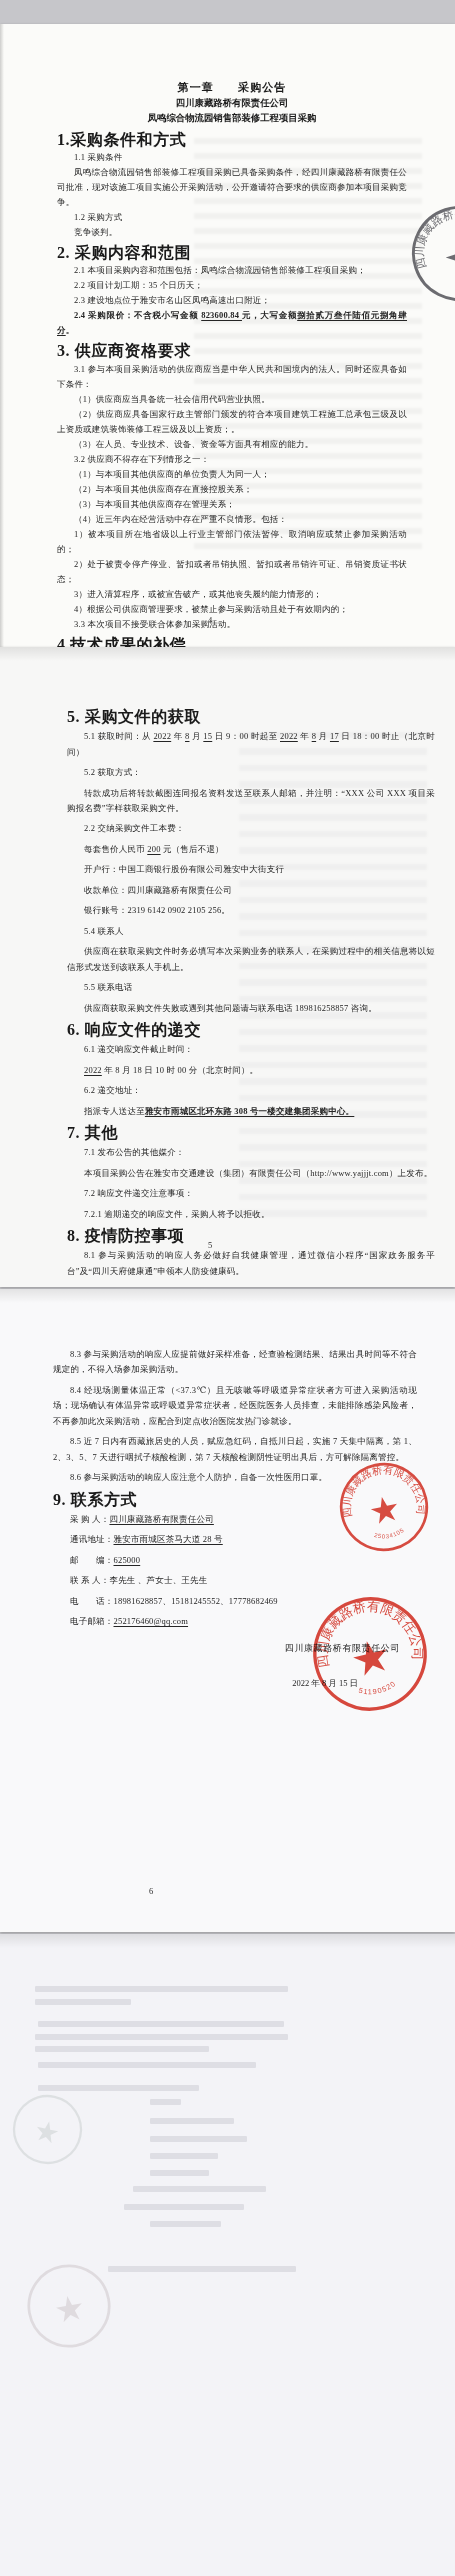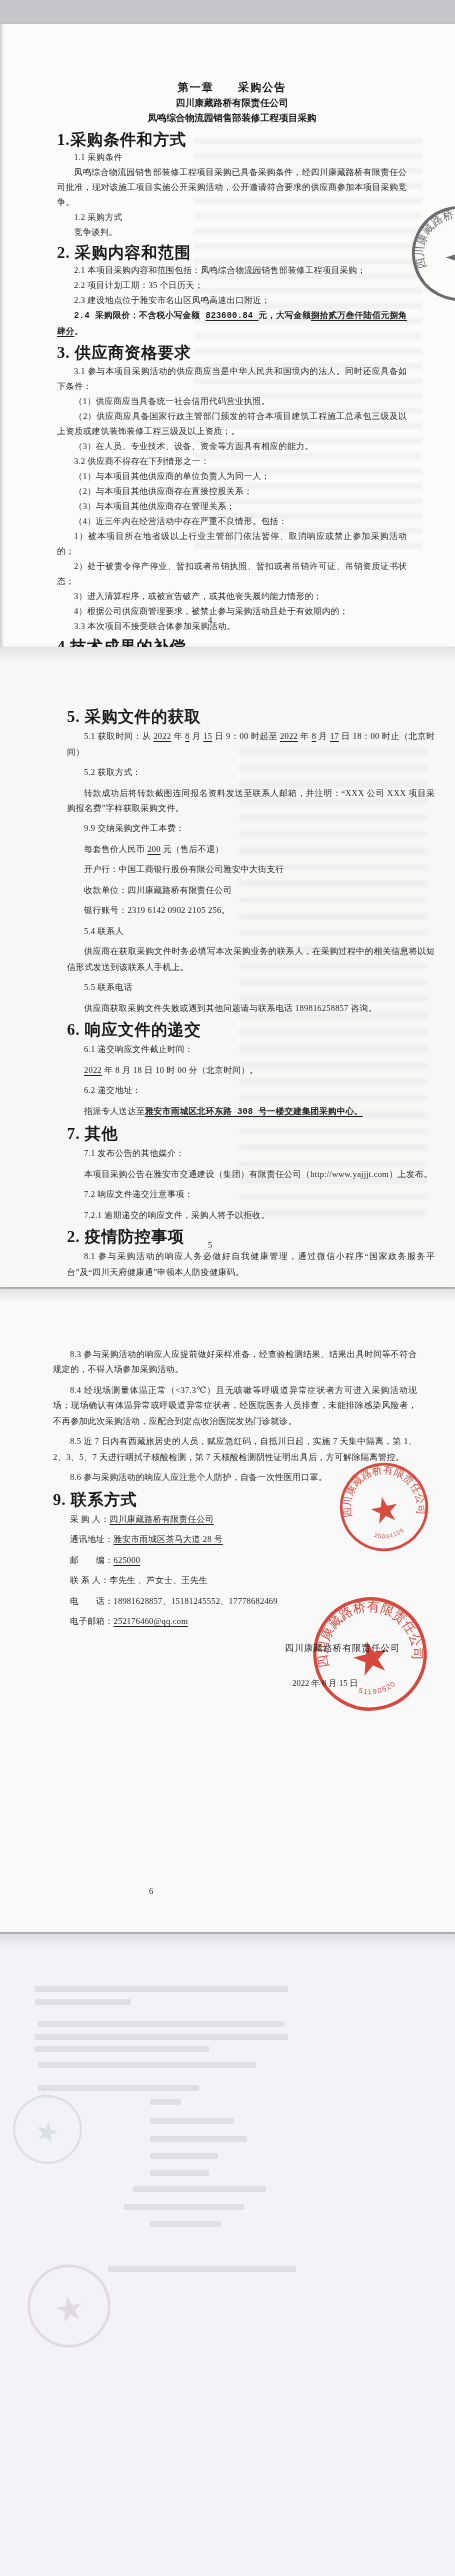--- a/index.html
+++ b/index.html
@@ -21,21 +21,21 @@
   .blk{margin:0;}
   .blk.title{font-size:11px;font-weight:bold;text-align:center;line-height:18px;letter-spacing:1.1px;color:#1c1c1c;}
   .blk.sub2{font-size:9.4px;font-weight:bold;text-align:center;line-height:15.4px;color:#1c1c1c;}
   .blk.h{font-size:16px;font-weight:bold;line-height:17px;margin:4px 0 2.3px;letter-spacing:0.6px;color:#1a1a1a;}
   .blk.p{text-indent:2em;text-align:justify;letter-spacing:0.2px;}
   .dense .blk.p{line-height:15px;}
   .roomy .blk.p{line-height:15.4px;margin-bottom:5.1px;}
   .roomy .blk.h{margin:5.1px 0 4px;}
   .blk.sign1{text-align:right;padding-right:17px;font-size:9px;line-height:15px;margin-top:11.4px;letter-spacing:0.6px;}
   .blk.sign2{text-align:right;padding-right:59px;font-size:8.5px;line-height:15px;margin-top:20px;}
-  .b{font-weight:bold;font-family:Liberation Mono, monospace;}
+  .b{font-weight:bold;}
   .u{text-decoration:underline;text-underline-offset:2px;}
   .pagenum{position:absolute;font-size:8.5px;color:#2e2e2e;}
   .pn1{left:208px;top:591px;}
   .pn2{left:208px;top:593px;}
   .pn3{left:149px;top:597px;}
   
   .seal{position:absolute;pointer-events:none;}
   .seal svg{display:block;width:100%;height:100%;}
   .seal-gray{left:410px;top:180px;width:99px;height:99px;color:#45454b;opacity:.78;transform:rotate(-18deg);}
   .seal-red-small{left:338px;top:172px;width:92px;height:92px;color:#d93a2d;opacity:.9;transform:rotate(-12deg);mix-blend-mode:multiply;}
@@ -102,40 +102,40 @@
     <div class="pagenum pn1">4</div>
   </section>
 
   <section class="page p2">
     <div class="bleed b2"></div>
     <div class="content roomy">
         <div class="blk h">5. 采购文件的获取</div>
         <div class="blk p"><span>5.1 获取时间：从 </span><span class="u">2022</span><span> 年 </span><span class="u">8</span><span> 月 </span><span class="u">15</span><span> 日 9：00 时起至 </span><span class="u">2022</span><span> 年 </span><span class="u">8</span><span> 月 </span><span class="u">17</span><span> 日 18：00 时止（北京时间）</span></div>
         <div class="blk p">5.2 获取方式：</div>
         <div class="blk p">转款成功后将转款截图连同报名资料发送至联系人邮箱，并注明：“XXX 公司 XXX 项目采购报名费”字样获取采购文件。</div>
-        <div class="blk p">9.9 交纳采购文件工本费：</div>
+        <div class="blk p">2.2 交纳采购文件工本费：</div>
         <div class="blk p"><span>每套售价人民币 </span><span class="u">200</span><span> 元（售后不退）</span></div>
         <div class="blk p">开户行：中国工商银行股份有限公司雅安中大街支行</div>
         <div class="blk p">收款单位：四川康藏路桥有限责任公司</div>
         <div class="blk p">银行账号：2319 6142 0902 2105 256。</div>
         <div class="blk p">5.4 联系人</div>
         <div class="blk p">供应商在获取采购文件时务必填写本次采购业务的联系人，在采购过程中的相关信息将以短信形式发送到该联系人手机上。</div>
         <div class="blk p">5.5 联系电话</div>
         <div class="blk p">供应商获取采购文件失败或遇到其他问题请与联系电话 189816258857 咨询。</div>
         <div class="blk h">6. 响应文件的递交</div>
         <div class="blk p">6.1 递交响应文件截止时间：</div>
         <div class="blk p"><span class="u">2022</span><span> 年 8 月 18 日 10 时 00 分（北京时间）。</span></div>
         <div class="blk p">6.2 递交地址：</div>
         <div class="blk p"><span>指派专人送达至</span><span class="b u">雅安市雨城区北环东路 308 号一楼交建集团采购中心。</span></div>
         <div class="blk h">7. 其他</div>
         <div class="blk p">7.1 发布公告的其他媒介：</div>
         <div class="blk p">本项目采购公告在雅安市交通建设（集团）有限责任公司（http://www.yajjjt.com）上发布。</div>
         <div class="blk p">7.2 响应文件递交注意事项：</div>
         <div class="blk p">7.2.1 逾期递交的响应文件，采购人将予以拒收。</div>
-        <div class="blk h">2. 疫情防控事项</div>
+        <div class="blk h">8. 疫情防控事项</div>
         <div class="blk p">8.1 参与采购活动的响应人务必做好自我健康管理，通过微信小程序“国家政务服务平台”及“四川天府健康通”申领本人防疫健康码。</div>
       </div>
     <div class="pagenum pn2">5</div>
   </section>
 
   <section class="page p3">
     <div class="content roomy">
         <div class="blk p">8.3 参与采购活动的响应人应提前做好采样准备，经查验检测结果、结果出具时间等不符合规定的，不得入场参加采购活动。</div>
         <div class="blk p">8.4 经现场测量体温正常（&lt;37.3℃）且无咳嗽等呼吸道异常症状者方可进入采购活动现场；现场确认有体温异常或呼吸道异常症状者，经医院医务人员排查，未能排除感染风险者，不再参加此次采购活动，应配合到定点收治医院发热门诊就诊。</div>
         <div class="blk p">8.5 近 7 日内有西藏旅居史的人员，赋应急红码，自抵川日起，实施 7 天集中隔离，第 1、2、3、5、7 天进行咽拭子核酸检测，第 7 天核酸检测阴性证明出具后，方可解除隔离管控。</div>

